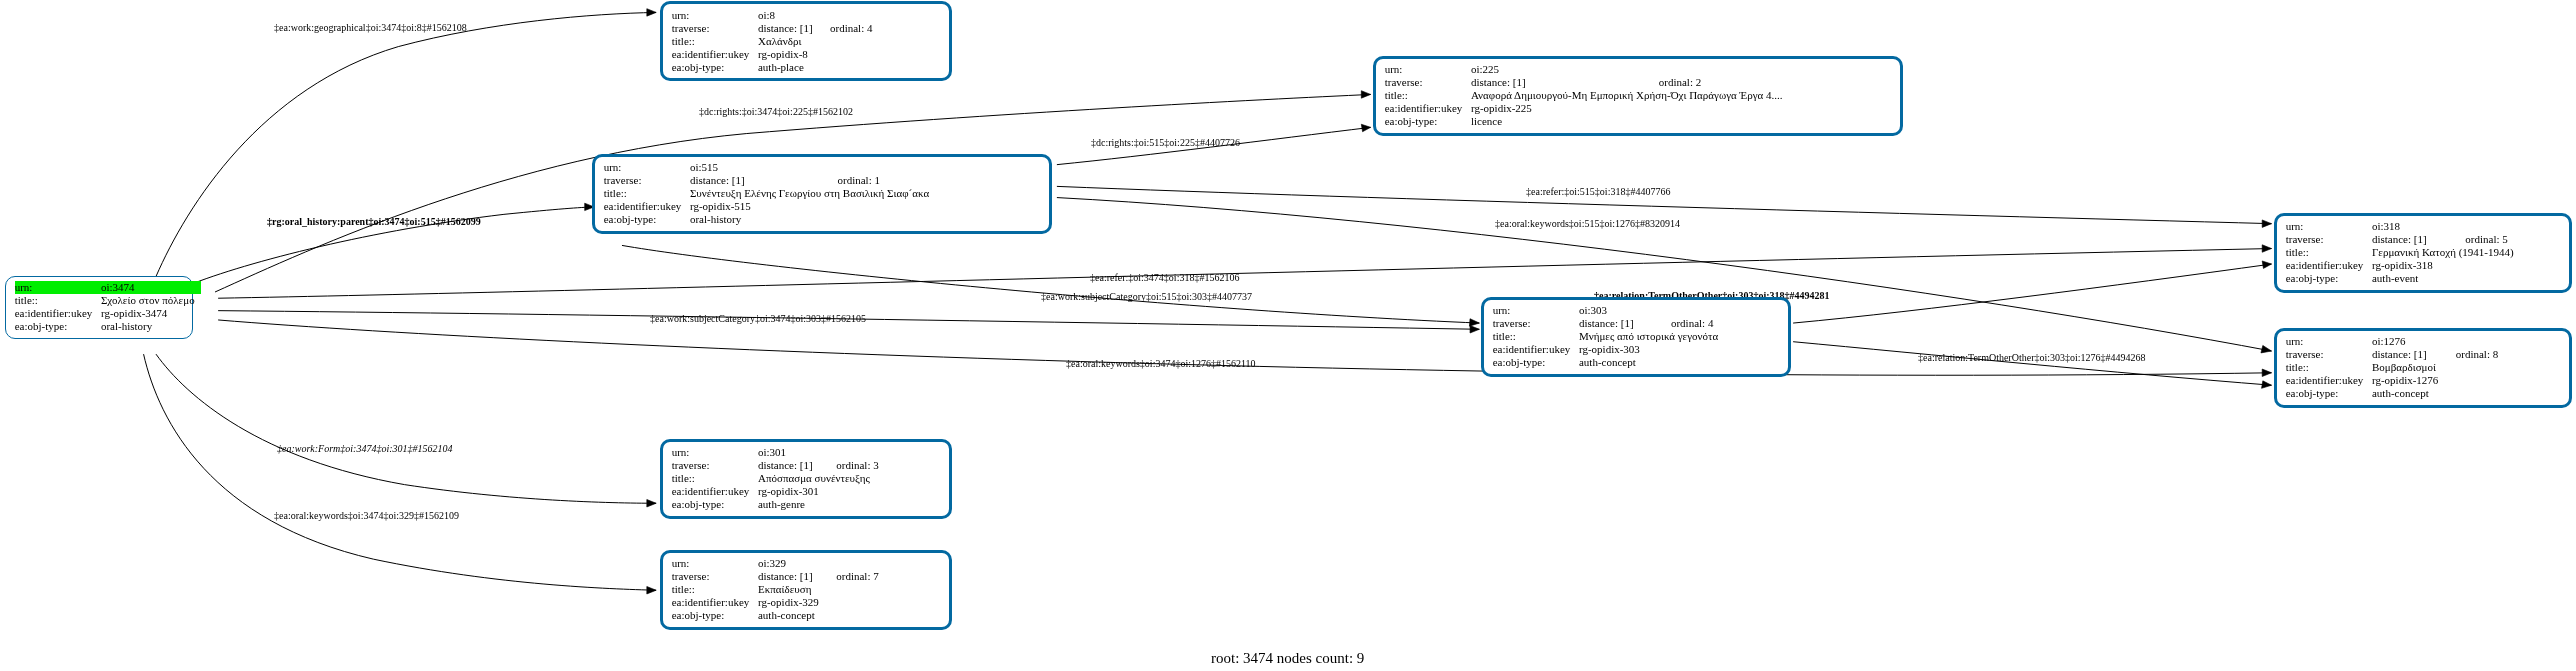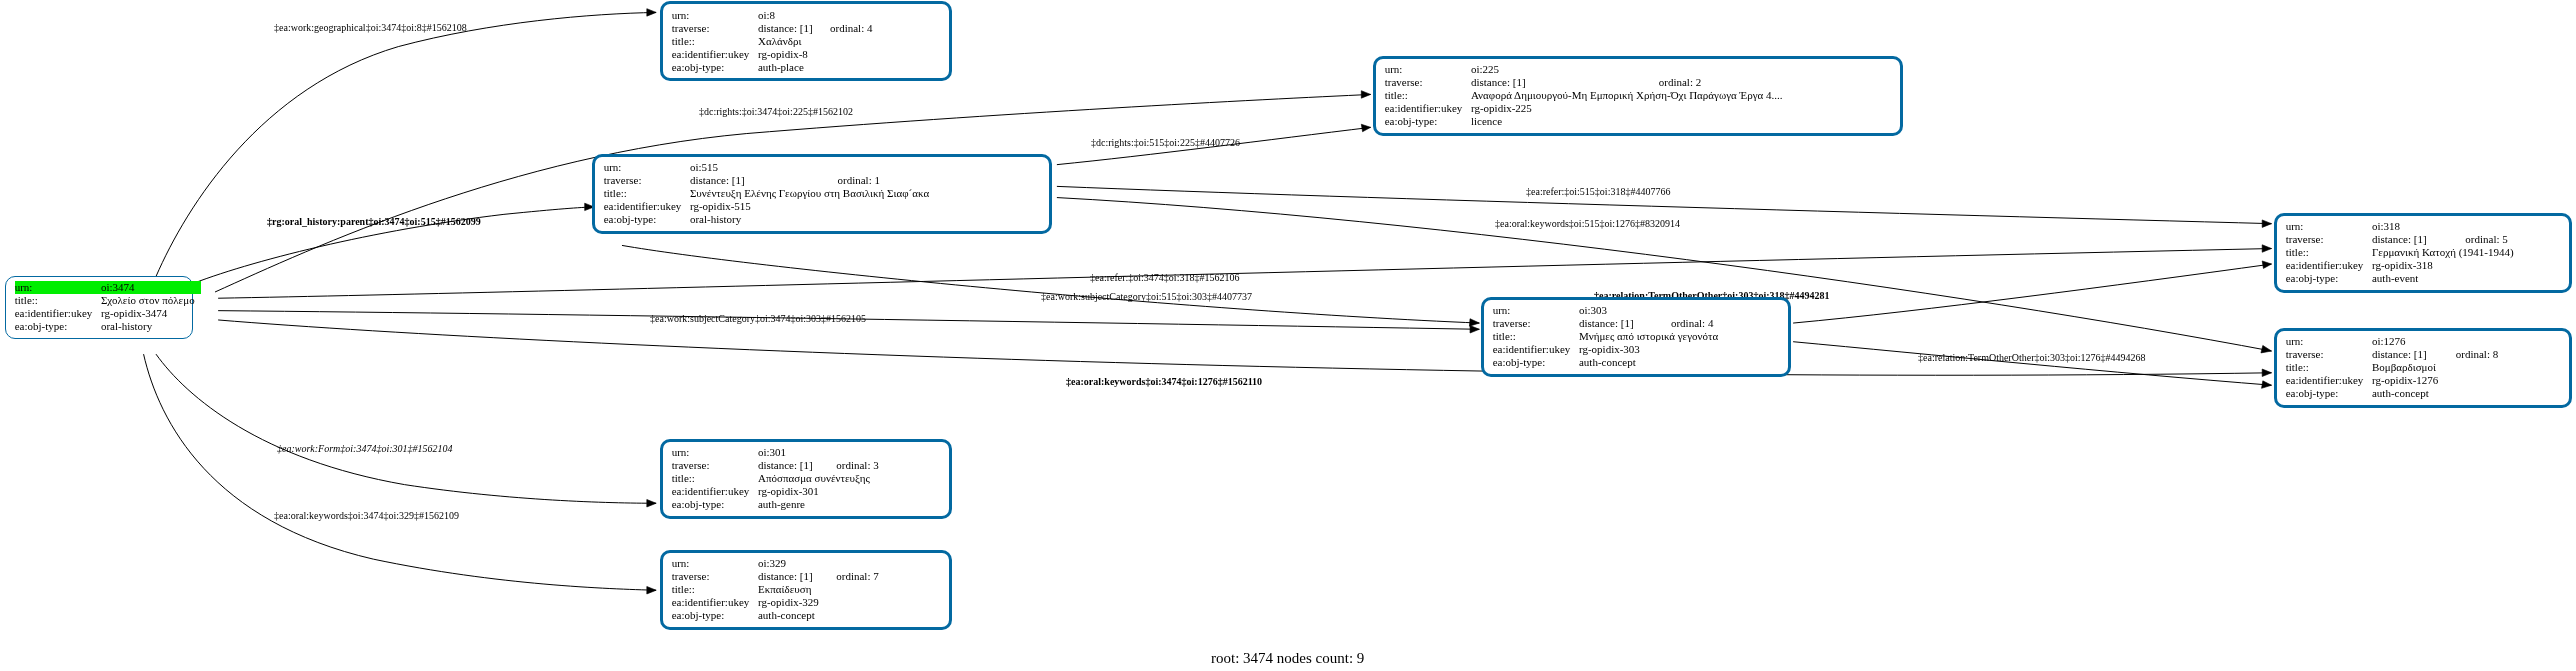--- a/index.html
+++ b/index.html
@@ -447,21 +447,21 @@
   <div class="edge-label" style="left:1526px; top:186px;">‡ea:refer:‡oi:515‡oi:318‡#4407766</div>
 
   <div class="edge-label" style="left:1495px; top:218px;">‡ea:oral:keywords‡oi:515‡oi:1276‡#8320914</div>
 
   <div class="edge-label" style="left:1090px; top:272px;">‡ea:refer:‡oi:3474‡oi:318‡#1562106</div>
 
   <div class="edge-label" style="left:1041px; top:291px;">‡ea:work:subjectCategory‡oi:515‡oi:303‡#4407737</div>
 
   <div class="edge-label" style="left:650px; top:313px;">‡ea:work:subjectCategory‡oi:3474‡oi:303‡#1562105</div>
 
-  <div class="edge-label" style="left:1066px; top:376px;font-weight:bold;">‡ea:oral:keywords‡oi:3474‡oi:1276‡#1562110</div>
+  <div class="edge-label" style="left:1066px; top:358px;">‡ea:oral:keywords‡oi:3474‡oi:1276‡#1562110</div>
 
   <div class="edge-label" style="left:277px; top:443px;font-style:italic;">‡ea:work:Form‡oi:3474‡oi:301‡#1562104</div>
 
   <div class="edge-label" style="left:274px; top:510px;">‡ea:oral:keywords‡oi:3474‡oi:329‡#1562109</div>
 
   <div class="edge-label" style="left:1594px; top:290px;font-weight:bold;">‡ea:relation:TermOtherOther‡oi:303‡oi:318‡#4494281</div>
 
   <div class="edge-label" style="left:1918px; top:352px;">‡ea:relation:TermOtherOther‡oi:303‡oi:1276‡#4494268</div>
 
   <div class="footer" style="left:1211px; top:650px;">root: 3474 nodes count: 9</div>

